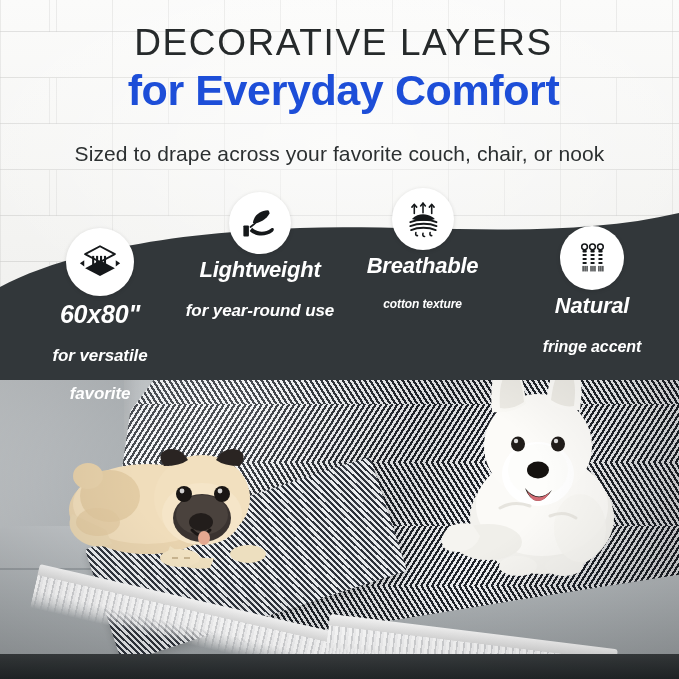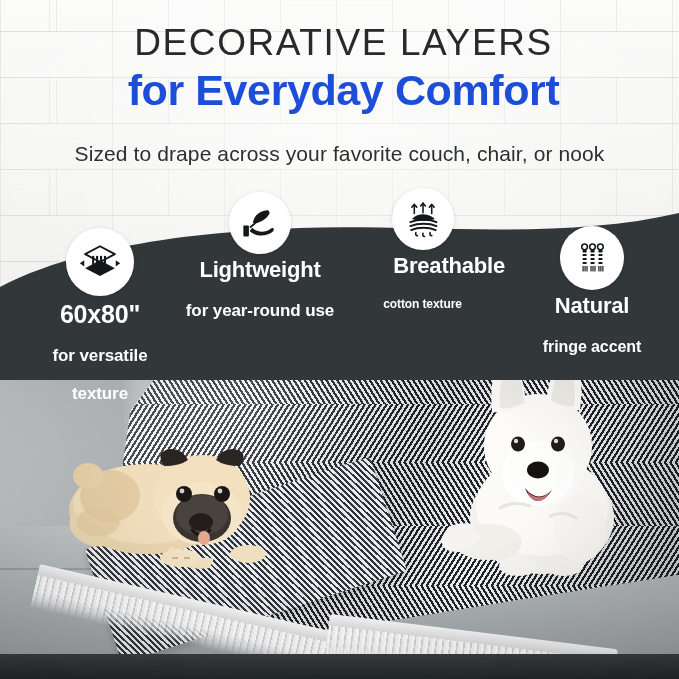--- a/index.html
+++ b/index.html
@@ -66,21 +66,21 @@
   }
 
   
   .banner{
     position:absolute;left:0;top:195px;width:679px;height:185px;z-index:3;
   }
   .banner svg{display:block;width:679px;height:185px;}
 
   
   .badges{position:absolute;left:0;top:0;width:679px;height:380px;z-index:5;}
-  .badge{position:absolute;text-align:center;}
+  .badge{position:absolute;text-align:center;font-style:italic;}
   .badge-circle{
     border-radius:50%;background:#ffffff;
     box-shadow:0 1px 4px rgba(0,0,0,.13);
     display:flex;align-items:center;justify-content:center;
     margin:0 auto;
   }
   .badge-circle svg{display:block;}
   .badge-text{margin-top:5px;}
   .badge-title{
     font-weight:700;color:#ffffff;letter-spacing:-.2px;line-height:1.04;
@@ -96,21 +96,21 @@
   #badge-size .badge-title{font-size:25px;}
   #badge-size .badge-sub{font-size:17px;}
   
   #badge-light{left:170px;top:192px;width:180px;}
   #badge-light .badge-circle{width:62px;height:62px;}
   #badge-light .badge-title{font-size:22px;}
   #badge-light .badge-sub{font-size:17px;}
   
   #badge-breathe{left:340px;top:188px;width:165px;}
   #badge-breathe .badge-circle{width:62px;height:62px;}
-  #badge-breathe .badge-title{font-size:22px;text-align:right;}
+  #badge-breathe .badge-title{font-size:22px;}
   #badge-breathe .badge-sub{font-size:12px;}
   
   #badge-fringe{left:512px;top:226px;width:160px;}
   #badge-fringe .badge-circle{width:64px;height:64px;}
   #badge-fringe .badge-title{font-size:22px;}
   #badge-fringe .badge-sub{font-size:16px;}
 
   
   .photo{
     position:absolute;left:0;top:318px;width:679px;height:361px;
@@ -394,21 +394,21 @@
             <rect x="24" y="17" width="2.4" height="11"></rect>
             <rect x="28.5" y="17" width="2.4" height="11"></rect>
             <path d="M6 22 L1 25.5 L6 29 Z"></path>
             <path d="M42 22 L47 25.5 L42 29 Z"></path>
           </g>
         </svg>
       </div>
       <div class="badge-text">
         <div class="badge-title">60x80"</div>
         <div class="badge-sub">for versatile</div>
-        <div class="badge-sub">texture</div>
+        <div class="badge-sub">favorite</div>
       </div>
     </div>
 
     <div class="badge" id="badge-light">
       <div class="badge-circle">
         <svg viewBox="0 0 48 48" width="38" height="38" aria-hidden="true">
           <g fill="#15181a">
             <path d="M34 8 C 24 8, 16 15, 15 24 C 22 25, 32 20, 36 12 C 36 10, 35 8, 34 8 Z"></path>
             <path d="M12 29 L33 12" stroke="#15181a" stroke-width="2.2" stroke-linecap="round" fill="none"></path>
             <path d="M14 30 C 20 36, 30 37, 38 31 C 41 29, 43 32, 40 35 C 31 42, 18 41, 11 34 Z"></path>

